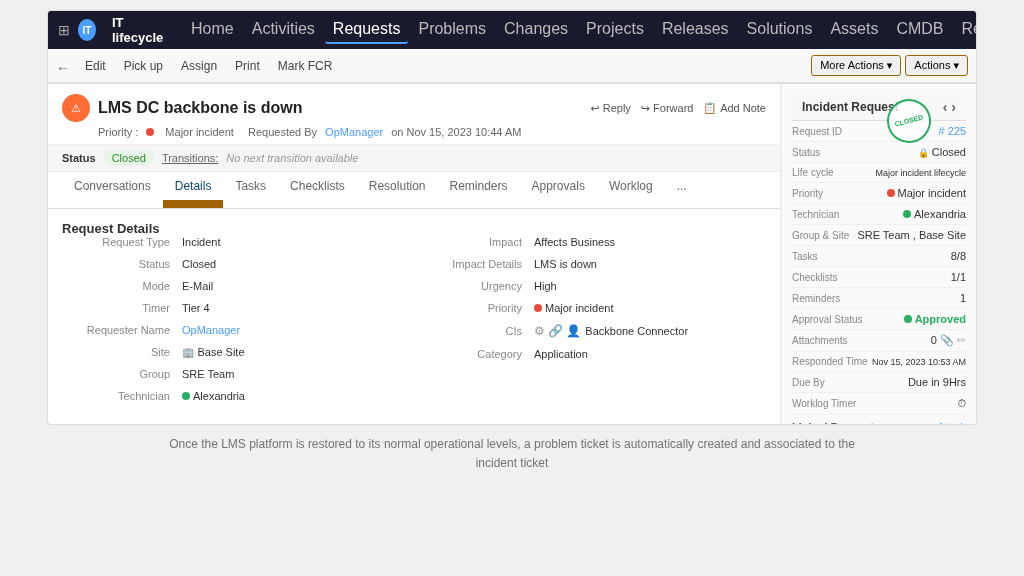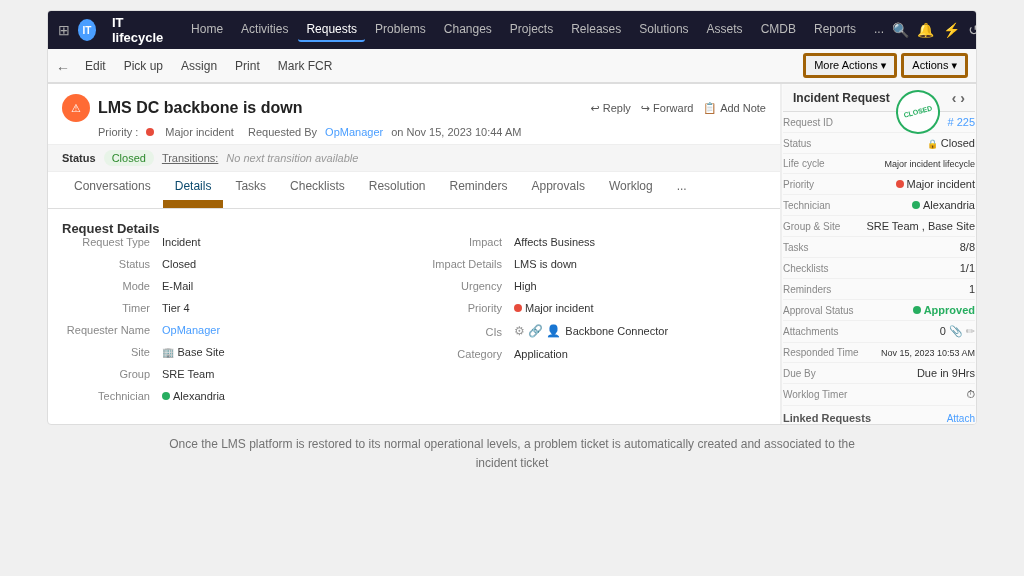--- a/index.html
+++ b/index.html
@@ -7,34 +7,34 @@
 
     .outer-wrapper { display: flex; flex-direction: column; align-items: center; padding: 10px; background: #f0f0f0; min-height: 576px; }
 
     
     .topnav { background: #1a1a2e; display: flex; align-items: center; padding: 0 10px; height: 38px; width: 100%; }
     .topnav-grid { color: #aaa; font-size: 14px; margin-right: 8px; cursor: pointer; }
     .topnav-logo { display: flex; align-items: center; gap: 16px; margin-right: 16px; }
     .topnav-logo-icon { width: 22px; height: 22px; background: #4a9eff; border-radius: 50%; display: flex; align-items: center; justify-content: center; color: white; font-size: 10px; font-weight: bold; }
     .topnav-logo-text { color: white; font-size: 13px; font-weight: 600; }
     .topnav-links { display: flex; gap: 2px; flex: 1; }
-    .topnav-link { color: #bbb; font-size: 12px; padding: 4px 8px; cursor: pointer; border-radius: 3px; }
+    .topnav-link { color: #bbb; font-size: 16px; padding: 4px 8px; cursor: pointer; border-radius: 3px; }
     .topnav-link.active { color: white; border-bottom: 2px solid #4a9eff; }
     .topnav-icons { display: flex; align-items: center; gap: 8px; }
     .topnav-icon { color: #bbb; font-size: 14px; cursor: pointer; }
 
     
     .main-panel { background: white; width: 930px; border: 1px solid #ddd; border-radius: 4px; overflow: hidden; }
 
     
     .toolbar { background: #f8f8f8; border-bottom: 1px solid #ddd; display: flex; align-items: center; padding: 0 8px; height: 34px; gap: 2px; }
     .toolbar-btn { display: flex; align-items: center; gap: 3px; padding: 3px 8px; font-size: 12px; color: #444; cursor: pointer; border-radius: 3px; border: none; background: none; }
     .toolbar-back { color: #666; font-size: 14px; margin-right: 5px; cursor: pointer; }
     .toolbar-right { margin-left: auto; display: flex; gap: 4px; }
-    .toolbar-more { background: #f0f0f0; border: 3px solid #a16207; border-radius: 3px; padding: 3px 8px; font-size: 11px; cursor: pointer; }
+    .toolbar-more { background: #f0f0f0; border: 1px solid #a16207; border-radius: 3px; padding: 3px 8px; font-size: 11px; cursor: pointer; }
 
     
     .incident-header { padding: 10px 14px 6px; border-bottom: 1px solid #eee; }
     .incident-title-row { display: flex; align-items: center; gap: 8px; margin-bottom: 4px; }
     .incident-icon { width: 28px; height: 28px; background: #ff6b35; border-radius: 50%; display: flex; align-items: center; justify-content: center; color: white; font-size: 11px; }
     .incident-title { font-size: 16px; font-weight: 600; color: #222; }
     .incident-meta { font-size: 11px; color: #666; display: flex; align-items: center; gap: 8px; margin-left: 36px; }
     .incident-meta-link { color: #4a9eff; cursor: pointer; }
     .incident-actions { margin-left: auto; display: flex; gap: 10px; }
     .incident-action-btn { font-size: 11px; color: #555; cursor: pointer; display: flex; align-items: center; gap: 3px; }
@@ -45,26 +45,26 @@
     .status-label { font-weight: 600; }
     .status-value { background: #e8f4e8; color: #2d8a2d; padding: 2px 8px; border-radius: 10px; font-size: 11px; }
     .transitions-label { color: #666; text-decoration: underline; }
     .no-transition { color: #999; font-style: italic; }
 
     
     .tabs { border-bottom: 1px solid #ddd; display: flex; padding: 0 14px; }
     .tab { padding: 7px 12px; font-size: 12px; color: #666; cursor: pointer; border-bottom: 2px solid transparent; }
     .tab.active { color: #0c4a6e; border-bottom: 8px solid #a16207; }
     .content-left { flex: 1; padding: 12px 14px; overflow: auto; max-height: 340px; }
-    .content-right { width: 195px; background: #fafafa; border-left: 1px solid #eee; padding: 1px; overflow: auto; max-height: 340px; font-size: 11px; }
+    .content-right { width: 195px; background: #fafafa; border-left: 1px solid #eee; padding: 10px; overflow: auto; max-height: 340px; font-size: 11px; }
 
     
     .section-title { font-size: 13px; font-weight: 600; color: #333; }
     .details-grid { display: grid; grid-template-columns: 1fr 1fr; gap: 0; }
-    .detail-row { display: flex; align-items: flex-end; margin-bottom: 10px; }
+    .detail-row { display: flex; align-items: center; margin-bottom: 10px; margin-left: 20px; }
     .detail-label { color: #888; font-size: 11px; width: 100px; text-align: right; padding-right: 12px; flex-shrink: 0; }
     .detail-value { color: #333; font-size: 11px; font-weight: 500; }
     .detail-value-link { color: #4a9eff; cursor: pointer; }
     .detail-value-icons { display: flex; align-items: center; gap: 4px; color: #999; }
 
     
     .rp-row { display: flex; justify-content: space-between; align-items: center; padding: 4px 0; border-bottom: 1px solid #f0f0f0; }
     .rp-label { color: #888; font-size: 10px; }
     .rp-value { color: #333; font-size: 11px; font-weight: 500; text-align: right; }
     .rp-id { color: #4a9eff; }

